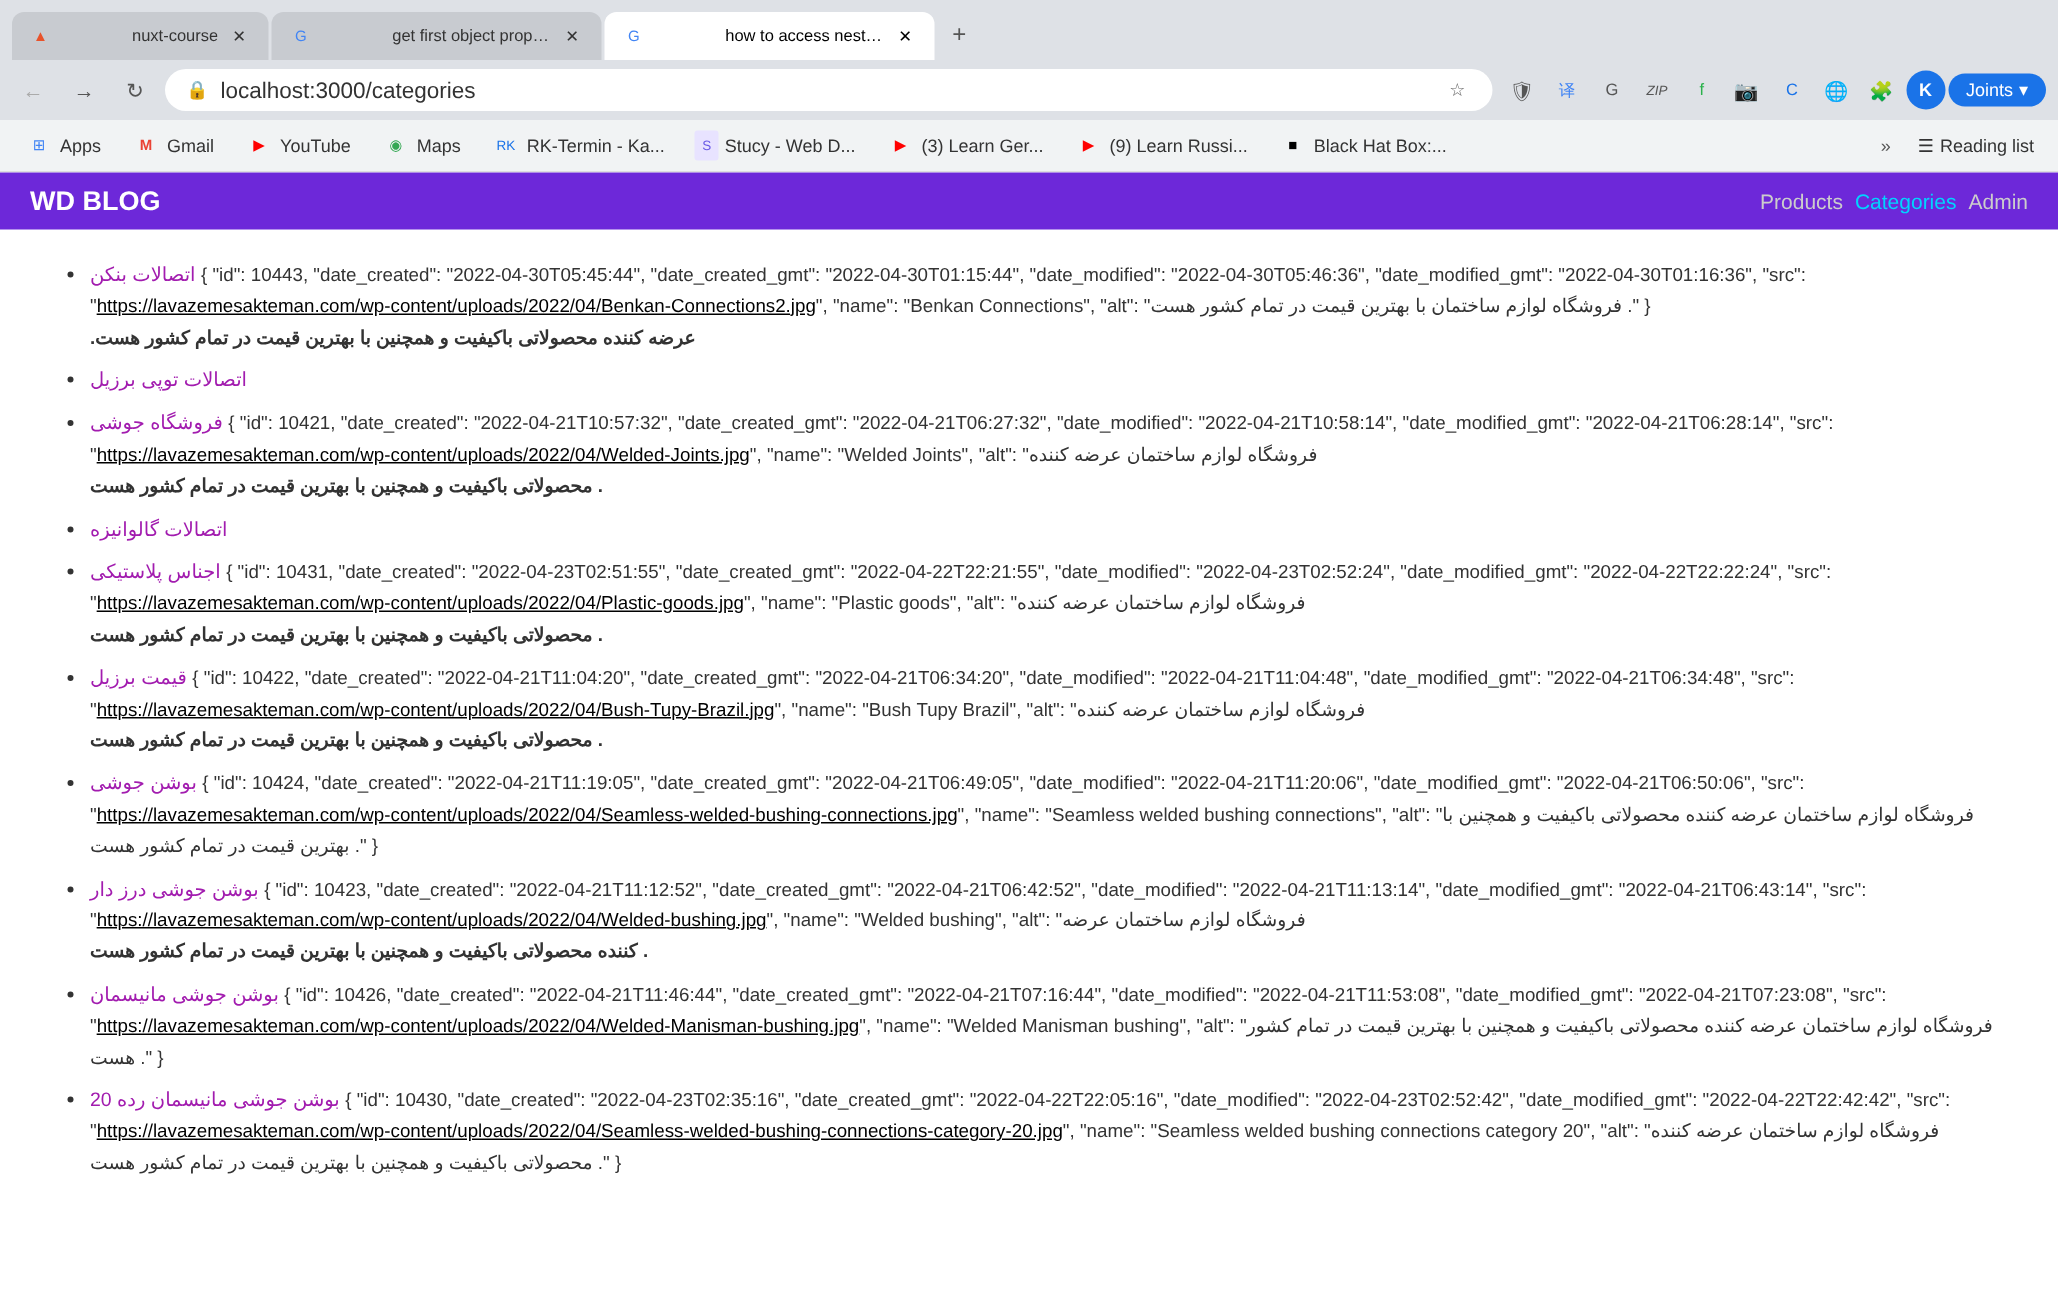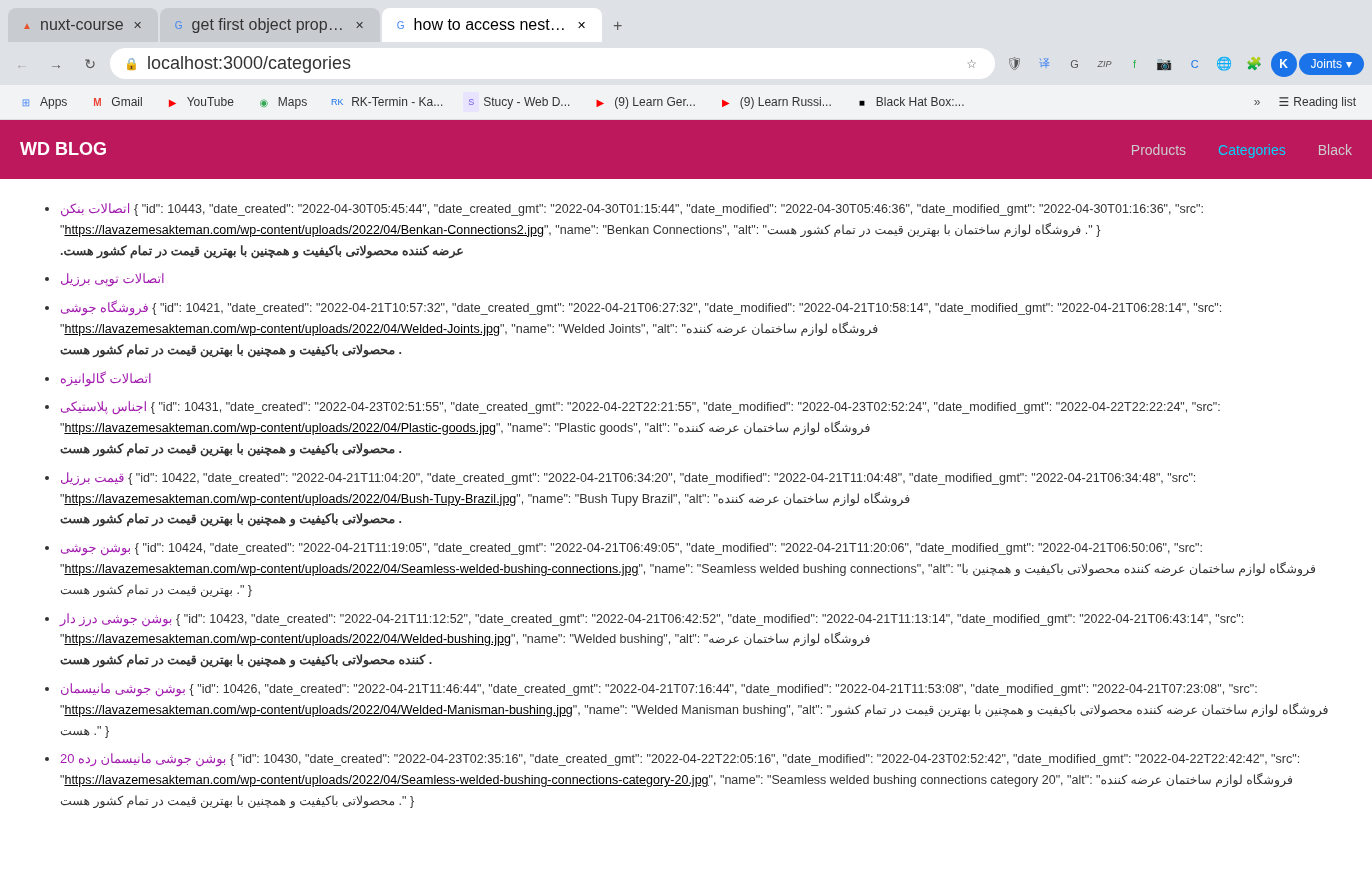--- a/index.html
+++ b/index.html
@@ -37,21 +37,22 @@
       height: 14px;
       border-radius: 2px;
       flex-shrink: 0;
       display: flex; align-items: center; justify-content: center;
       font-size: 10px;
     }
     .tab-title {
       overflow: hidden;
       text-overflow: ellipsis;
       white-space: nowrap;
-      font-size: 16px;
+      font-size: 11px;
+      margin-left: 48px;
     }
     .tab-close {
       width: 16px; height: 16px;
       border-radius: 50%;
       display: flex; align-items: center; justify-content: center;
       font-size: 11px;
       cursor: pointer;
       flex-shrink: 0;
     }
     .tab-add {
@@ -86,21 +87,21 @@
       flex: 1;
       background: #fff;
       border-radius: 20px;
       padding: 5px 14px;
       display: flex;
       align-items: center;
       gap: 8px;
       font-size: 13px;
       color: #333;
     }
-    .address-text { flex: 1; font-size: 18px; }
+    .address-text { flex: 1; font-size: 15px; }
     .address-icons { display: flex; gap: 4px; align-items: center; }
     .addr-icon { width: 18px; height: 18px; display: flex; align-items: center; justify-content: center; font-size: 12px; color: #666; cursor: pointer; border-radius: 50%; }
     .browser-icons { display: flex; gap: 2px; align-items: center; }
     .br-icon { width: 28px; height: 28px; display: flex; align-items: center; justify-content: center; border-radius: 50%; cursor: pointer; font-size: 13px; color: #555; }
     .profile-btn {
       width: 26px; height: 26px;
       border-radius: 50%;
       background: #1a73e8;
       color: #fff;
       display: flex; align-items: center; justify-content: center;
@@ -143,36 +144,36 @@
     .reading-list-btn {
       display: flex; align-items: center; gap: 4px;
       padding: 3px 8px; border-radius: 4px; cursor: pointer; color: #333;
     }
 
     
     .page-content { background: #fff; min-height: 600px; }
 
     
     .site-nav {
-      background: #be185d;
+      background: #6d28d9;
       color: #fff;
       display: flex;
       align-items: center;
       padding: 0 20px;
-      height: 59px;
+      height: 38px;
     }
     .site-logo {
       font-size: 18px;
       font-weight: bold;
       color: #fff;
       flex: 1;
     }
     .site-nav-links {
       display: flex;
-      gap: 32px;
+      gap: 8px;
       align-items: center;
     }
     .site-nav-link {
       color: #ccc;
       text-decoration: none;
       font-size: 14px;
       cursor: pointer;
     }
     .site-nav-link.active {
       color: #00d4ff;
@@ -298,21 +299,21 @@
     <div class="bookmark-item">
       <span class="bk-favicon ext-icon" style="color:#1a73e8; font-size:9px;">RK</span>
       <span>RK-Termin - Ka...</span>
     </div>
     <div class="bookmark-item">
       <span class="bk-favicon ext-icon" style="color:#6c5ce7; background:#e8e3ff; border-radius:2px; font-size:9px; width:16px;">S</span>
       <span>Stucy - Web D...</span>
     </div>
     <div class="bookmark-item">
       <span class="bk-favicon ext-icon" style="color:#ff0000;">▶</span>
-      <span>(9) Learn Ger...</span>
+      <span>(3) Learn Ger...</span>
     </div>
     <div class="bookmark-item">
       <span class="bk-favicon ext-icon" style="color:#ff0000;">▶</span>
       <span>(9) Learn Russi...</span>
     </div>
     <div class="bookmark-item">
       <span class="bk-favicon ext-icon" style="color:#000;">■</span>
       <span>Black Hat Box:...</span>
     </div>
     <div class="bookmarks-more">»</div>
@@ -322,21 +323,21 @@
     </div>
   </div>
 
   <div class="page-content">
 
     <nav class="site-nav">
       <div class="site-logo">WD BLOG</div>
       <div class="site-nav-links">
         <a class="site-nav-link">Products</a>
         <a class="site-nav-link active">Categories</a>
-        <a class="site-nav-link">Black</a>
+        <a class="site-nav-link">Admin</a>
       </div>
     </nav>
 
     <div class="main-content">
       <ul class="content-list">
 
         <li>
           <span class="item-title">اتصالات بنکن </span>
           <span class="item-json">{ "id": 10443, "date_created": "2022-04-30T05:45:44", "date_created_gmt": "2022-04-30T01:15:44", "date_modified": "2022-04-30T05:46:36", "date_modified_gmt": "2022-04-30T01:16:36", "src": "<span class="json-link">https://lavazemesakteman.com/wp-content/uploads/2022/04/Benkan-Connections2.jpg</span>", "name": "Benkan Connections", "alt": "فروشگاه لوازم ساختمان با بهترین قیمت در تمام کشور هست ." }</span><br>
           <span class="rtl-text">.عرضه کننده محصولاتی باکیفیت و همچنین با بهترین قیمت در تمام کشور هست</span>

